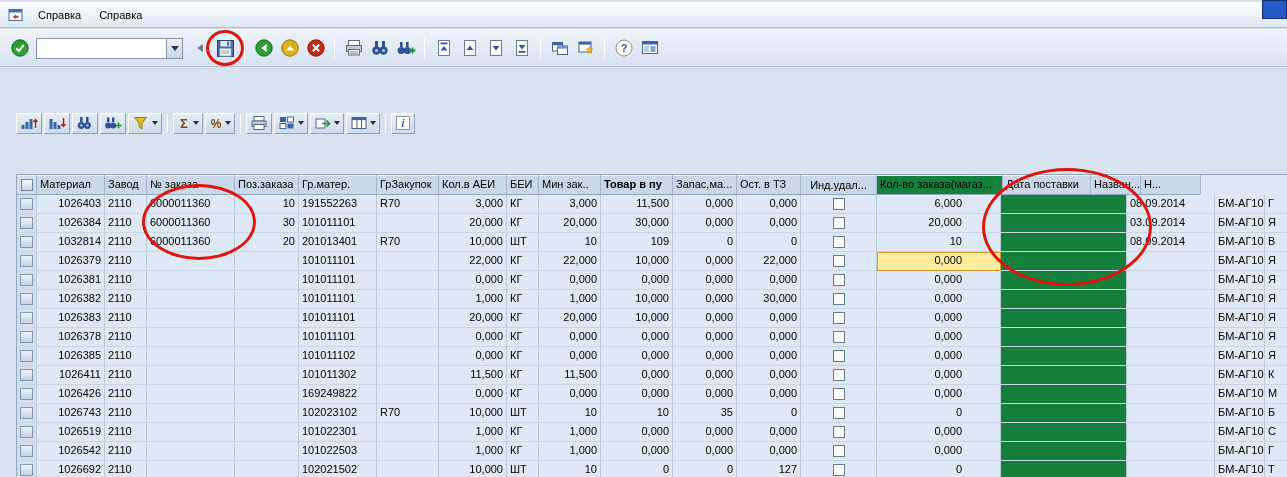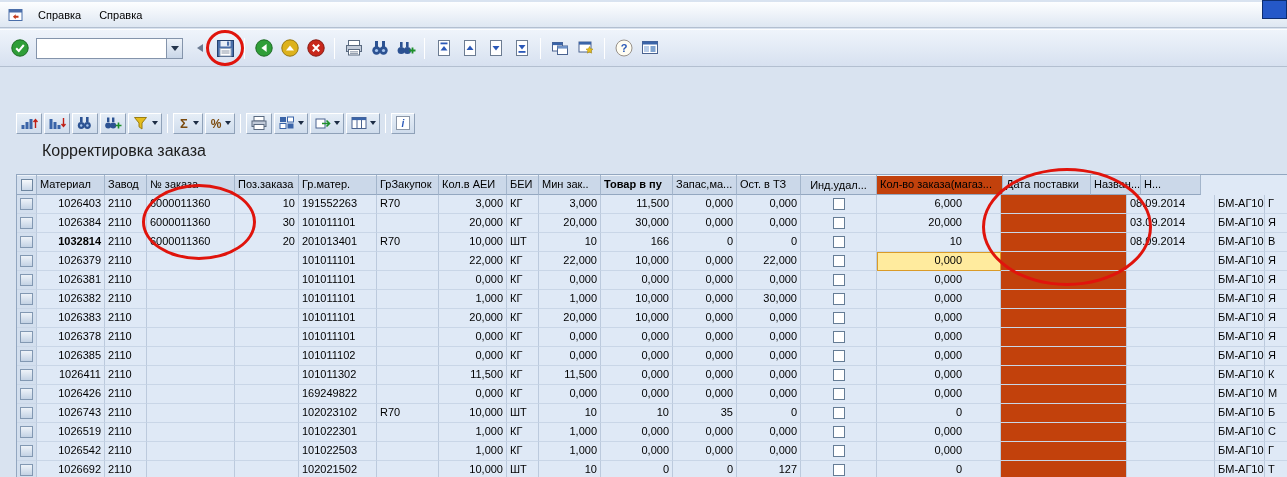--- a/index.html
+++ b/index.html
@@ -30,21 +30,21 @@
   .asep{width:1px;height:19px;background:#a9b6c9;border-right:1px solid #fff;margin:0 3px}
   
   .heading{position:absolute;left:42px;top:142px;font-size:16px;color:#1d1d1d}
   
   .grid{position:absolute;left:16px;top:174px;width:max-content;border-top:1px solid #93a7c0;border-left:1px solid #93a7c0;background:#dfe9f6}
   .grow{display:flex;height:19px}
   .grow.head{height:20px}
   .gcell{height:100%;line-height:17px;padding:0 3px;overflow:hidden;white-space:nowrap;background:#dfe9f6;border-right:1px solid #bccadd;border-bottom:1px solid #c9d6e7;flex:0 0 auto}
   .hcell{background:#cbd8e9;border-right:1px solid #a3b5cb;border-bottom:1px solid #93a7c0;box-shadow:inset 0 1px 0 #eef3f9;line-height:18px}
   .num{text-align:right}
-  .col-qty_store{background:#c2410c}
+  .col-qty_store{background:#15803d}
   .gcell.col-qty_office{padding-right:38px}
   .hcell.col-qty_office{padding-right:3px}
   .gcell.selected{background:#ffeb9e;border:1px solid #da9b28;line-height:15px}
   .col-sel{display:flex;align-items:center;justify-content:center;background:#d3dfee}
   .rowbtn{width:13px;height:12px;background:linear-gradient(#eef3f9,#c3d2e4);border:1px solid #8298b2;display:inline-block}
   .selhdr{width:12px;height:12px;border:1px solid #6e86a0;background:linear-gradient(#f6f9fc,#c9d7e8);display:inline-block}
   .col-del_flag{display:flex;align-items:center;justify-content:center}
   .cb{width:12px;height:12px;background:#fff;border:1px solid #657c95;display:inline-block}
   
   .ellipse{position:absolute;border:3px solid #e0140c;border-radius:50%;pointer-events:none;z-index:20}
@@ -297,21 +297,20 @@
     </span>
     <span class="asep"></span>
     <span class="abtn">
       <svg width="16" height="16">
           <rect x="1.5" y="1.5" width="13" height="13" fill="#fff" stroke="#8a96a8"></rect>
           <text x="8" y="12" text-anchor="middle" font-size="10" font-weight="bold" font-style="italic" fill="#2a58b8">i</text>
         </svg>
     </span>
   </div>
 
-  <div class="heading">Корректировка заказа</div>
 
   <div class="grid">
       <div class="grow head">
         <div class="gcell hcell col-sel" style="width: 20px;">
           <span class="selhdr"></span>
         </div>
         <div class="gcell hcell col-material" style="width: 68px;">Материал</div>
         <div class="gcell hcell col-plant" style="width: 42px;">Завод</div>
         <div class="gcell hcell col-order_no" style="width: 88px;">№ заказа</div>
         <div class="gcell hcell col-item" style="width: 64px;">Поз.заказа</div>
@@ -376,30 +375,30 @@
         <div class="gcell col-qty_office num" style="width: 124px;">20,000</div>
         <div class="gcell col-qty_store" style="width: 126px;"></div>
         <div class="gcell col-delivery_date" style="width: 88px;">03.09.2014</div>
         <div class="gcell col-name" style="width: 50px;">БМ-АГ10</div>
         <div class="gcell col-extra" style="width: 60px;">Я</div>
       </div>
       <div class="grow">
         <div class="gcell col-sel" style="width: 20px;">
           <span class="rowbtn"></span>
         </div>
-        <div class="gcell col-material num" style="width: 68px; font-weight: bold;">1032814</div>
+        <div class="gcell col-material num" style="width: 68px;">1032814</div>
         <div class="gcell col-plant" style="width: 42px;">2110</div>
         <div class="gcell col-order_no" style="width: 88px;">6000011360</div>
         <div class="gcell col-item num" style="width: 64px;">20</div>
         <div class="gcell col-mat_group" style="width: 78px;">201013401</div>
         <div class="gcell col-purch_group" style="width: 62px;">R70</div>
         <div class="gcell col-qty_aei num" style="width: 68px;">10,000</div>
         <div class="gcell col-uom" style="width: 32px;">ШТ</div>
         <div class="gcell col-min_order num" style="width: 62px;">10</div>
-        <div class="gcell col-in_transit num" style="width: 72px;">166</div>
+        <div class="gcell col-in_transit num" style="width: 72px;">109</div>
         <div class="gcell col-stock num" style="width: 64px;">0</div>
         <div class="gcell col-rest_tz num" style="width: 64px;">0</div>
         <div class="gcell col-del_flag" style="width: 76px;">
           <span class="cb"></span>
         </div>
         <div class="gcell col-qty_office num" style="width: 124px;">10</div>
         <div class="gcell col-qty_store" style="width: 126px;"></div>
         <div class="gcell col-delivery_date" style="width: 88px;">08.09.2014</div>
         <div class="gcell col-name" style="width: 50px;">БМ-АГ10</div>
         <div class="gcell col-extra" style="width: 60px;">В</div>

